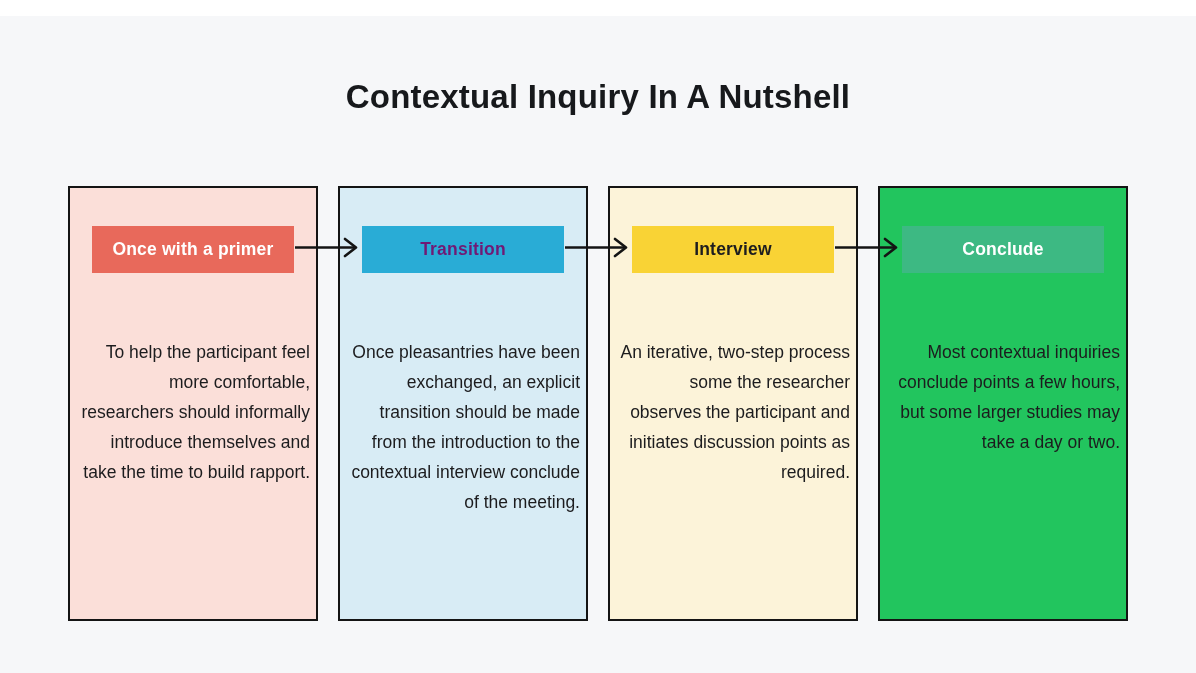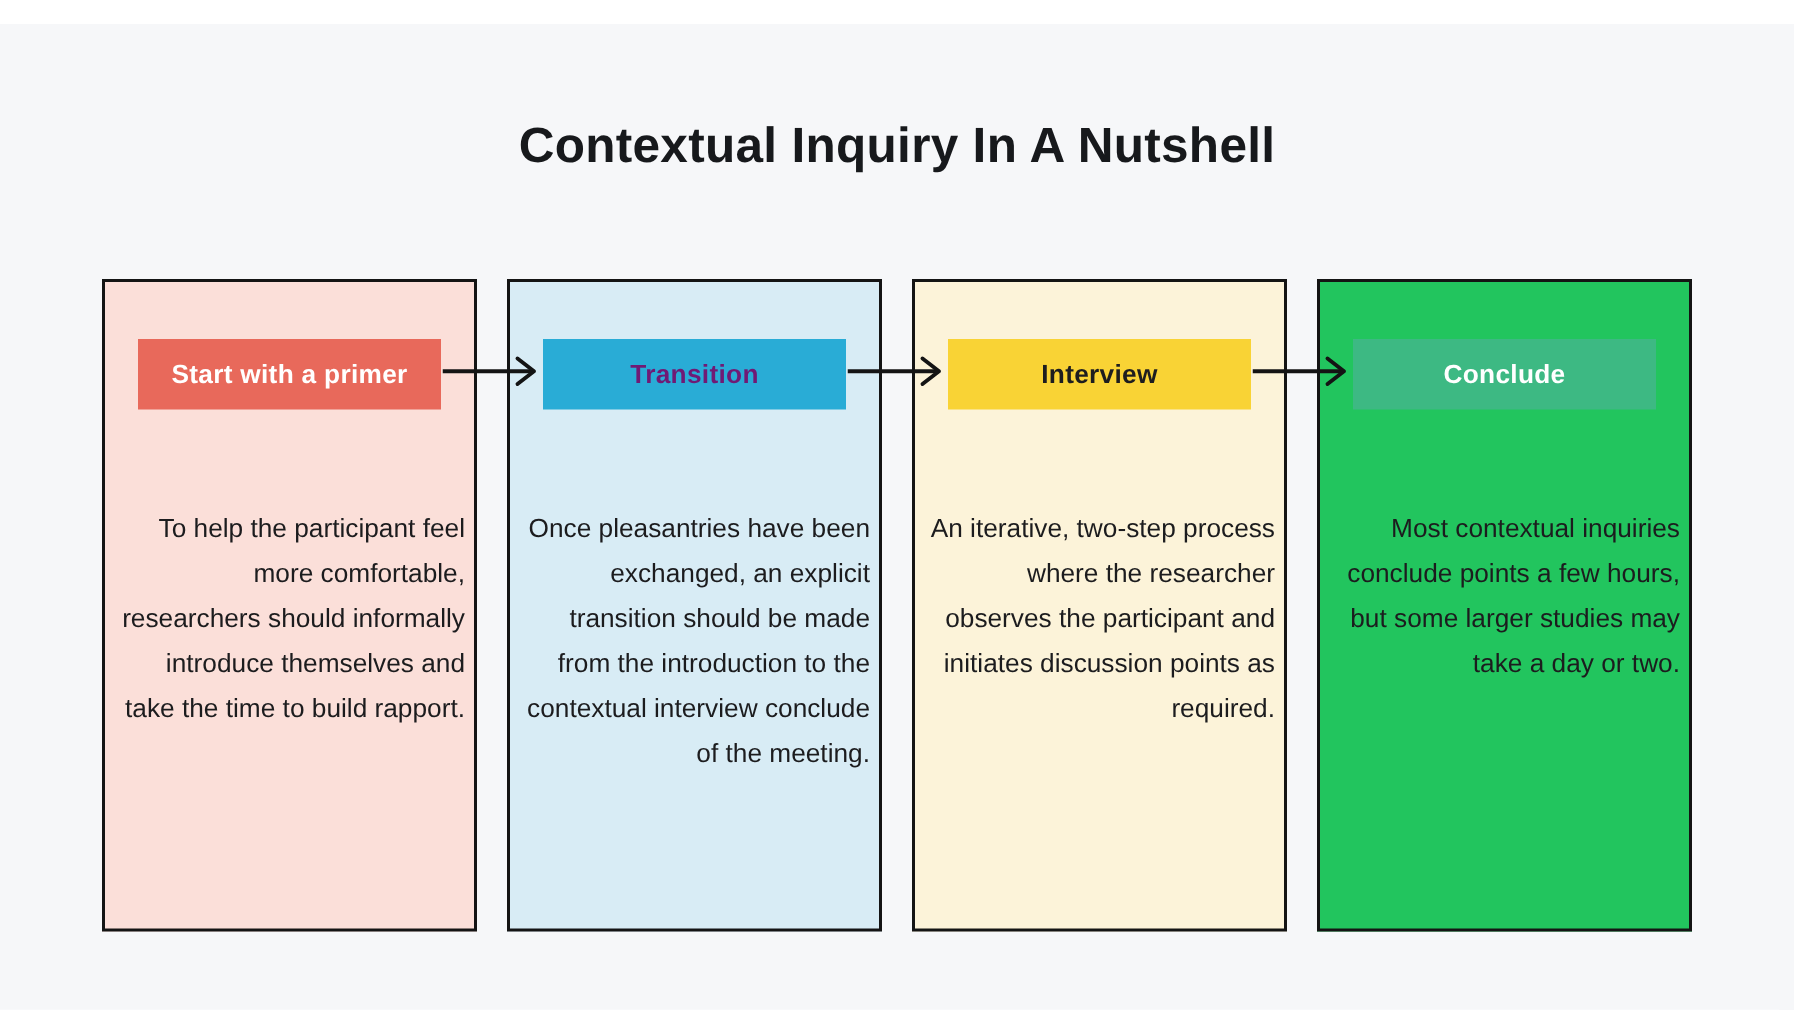--- a/index.html
+++ b/index.html
@@ -64,37 +64,37 @@
 <body>
 
 <div class="canvas">
 
   <h1 class="title">Contextual Inquiry In A Nutshell</h1>
 
   <div class="cards-row">
 
     <div class="card" style="background-color: rgb(251, 223, 217);">
       <div class="badge" style="background-color: rgb(232, 105, 91); color: rgb(255, 255, 255);">
-        <span>Start with a primer</span>
+        <span>Once with a primer</span>
       </div>
       <p class="desc">To help the participant feel more comfortable, researchers should informally introduce themselves and take the time to build rapport.</p>
     </div>
 
     <div class="card" style="background-color: rgb(216, 236, 245);">
       <div class="badge" style="background-color: rgb(41, 172, 214); color: #701a75;">
         <span>Transition</span>
       </div>
       <p class="desc">Once pleasantries have been exchanged, an explicit transition should be made from the introduction to the contextual interview conclude of the meeting.</p>
     </div>
 
     <div class="card" style="background-color: rgb(252, 243, 217);">
       <div class="badge" style="background-color: rgb(249, 211, 53); color: rgb(29, 29, 31);">
         <span>Interview</span>
       </div>
-      <p class="desc">An iterative, two-step process where the researcher observes the participant and initiates discussion points as required.</p>
+      <p class="desc">An iterative, two-step process some the researcher observes the participant and initiates discussion points as required.</p>
     </div>
 
     <div class="card" style="background-color: #22c55e;">
       <div class="badge" style="background-color: rgb(61, 185, 131); color: rgb(255, 255, 255);">
         <span>Conclude</span>
       </div>
       <p class="desc">Most contextual inquiries conclude points a few hours, but some larger studies may take a day or two.</p>
     </div>
 
     <svg class="arrow arrow-1" viewBox="0 0 64 25">

